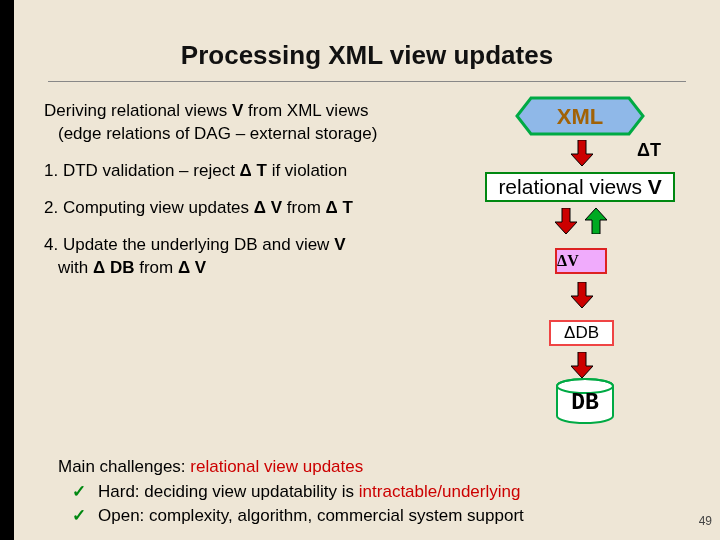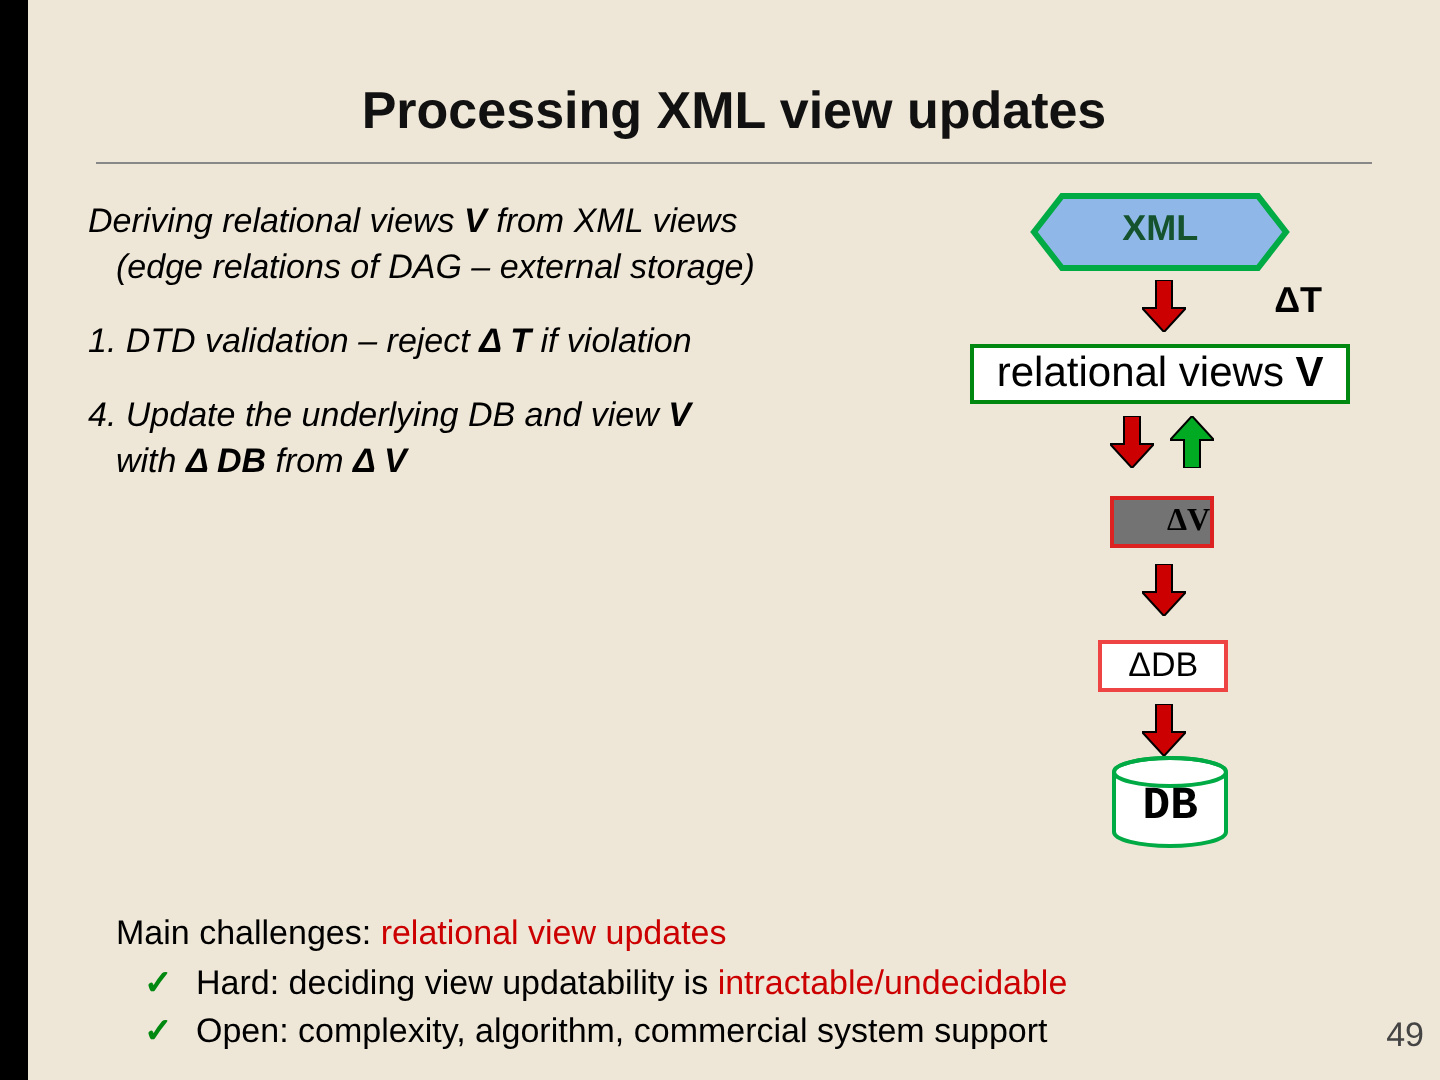--- a/index.html
+++ b/index.html
@@ -27,21 +27,20 @@
   }
   .content {
     display: flex;
     flex-direction: row;
   }
   .leftcol {
     width: 420px;
     font-size: 17px;
     color: #000;
     line-height: 1.35;
-    font-style: italic;
   }
   .leftcol p { margin-bottom: 14px; }
   .indent { padding-left: 14px; }
   .indent2 { padding-left: 28px; }
   .rightcol {
     width: 240px;
     position: relative;
   }
   .hexagon {
     position: absolute;
@@ -50,24 +49,24 @@
     left: 60px;
     top: -4px;
   }
   .hexagon svg { width: 100%; height: 100%; }
   .hex-label {
     position: absolute;
     width: 130px;
     text-align: center;
     font-family: "Comic Sans MS", cursive, sans-serif;
     font-weight: bold;
-    font-size: 18px;
+    font-size: 22px;
     top: 4px;
     left: 60px;
-    color: #14532d;
+    color: #a16207;
   }
   .arrow-down { position: absolute; width: 22px; height: 26px; }
   .arrow-up { position: absolute; width: 22px; height: 26px; }
   .dt-label {
     position: absolute;
     font-size: 18px;
     font-weight: bold;
     font-family: Arial, sans-serif;
     color: #000;
   }
@@ -84,23 +83,23 @@
     line-height: 26px;
     color: #000;
   }
   .relviews-box b { font-weight: bold; }
   .dv-box {
     position: absolute;
     left: 100px;
     top: 148px;
     width: 52px;
     height: 26px;
-    background: #737373;
+    background: #f0abfc;
     border: 2px solid #d22;
-    text-align: right;
+    text-align: left;
     font-family: "Times New Roman", serif;
     font-size: 16px;
     line-height: 22px;
     font-weight: bold;
     color: #000;
   }
   .ddb-box {
     position: absolute;
     left: 94px;
     top: 220px;
@@ -140,38 +139,41 @@
     color: #000;
     line-height: 1.45;
     width: 630px;
   }
   .redtxt { color: #c00; }
   .check { color: #081; font-weight: bold; margin-right: 8px; display: inline-block; width: 18px;}
   .slidenum {
     position: absolute;
     right: 8px;
     bottom: 12px;
-    font-size: 17px;
+    font-size: 12px;
     color: #444;
   }
 </style>
 </head>
 <body>
 
 <div class="title">Processing XML view updates</div>
 <div class="hr"></div>
 
 <div class="content">
   <div class="leftcol">
     <p>
       <span>Deriving relational views </span><b>V</b><span> from XML views</span><br>
       <span class="indent">(edge relations of DAG – external storage)</span>
     </p>
     <p>
       <span>1. DTD validation – reject </span><b>Δ T</b><span> if violation</span>
+    </p>
+    <p>
+      <span>2. Computing view updates </span><b>Δ V</b><span> from </span><b>Δ T</b>
     </p>
     <p>
       <span>4. Update the underlying DB and view </span><b>V</b><br>
       <span class="indent">with </span><b>Δ DB</b><span> from </span><b>Δ V</b>
     </p>
   </div>
 
   <div class="rightcol">
     <div class="hexagon">
       <svg viewBox="0 0 130 40">
@@ -227,20 +229,20 @@
     </div>
     <div class="db-label">DB</div>
   </div>
 </div>
 
 <div class="challenges">
   <div>
     <span>Main challenges: </span><span class="redtxt">relational view updates</span>
   </div>
   <div class="indent">
-    <span class="check">✓</span><span>Hard: deciding view updatability is </span><span class="redtxt">intractable/undecidable</span>
+    <span class="check">✓</span><span>Hard: deciding view updatability is </span><span class="redtxt">intractable/underlying</span>
   </div>
   <div class="indent">
     <span class="check">✓</span><span>Open: complexity, algorithm, commercial system support</span>
   </div>
 </div>
 
 <div class="slidenum">49</div>
 
 </body></html>

